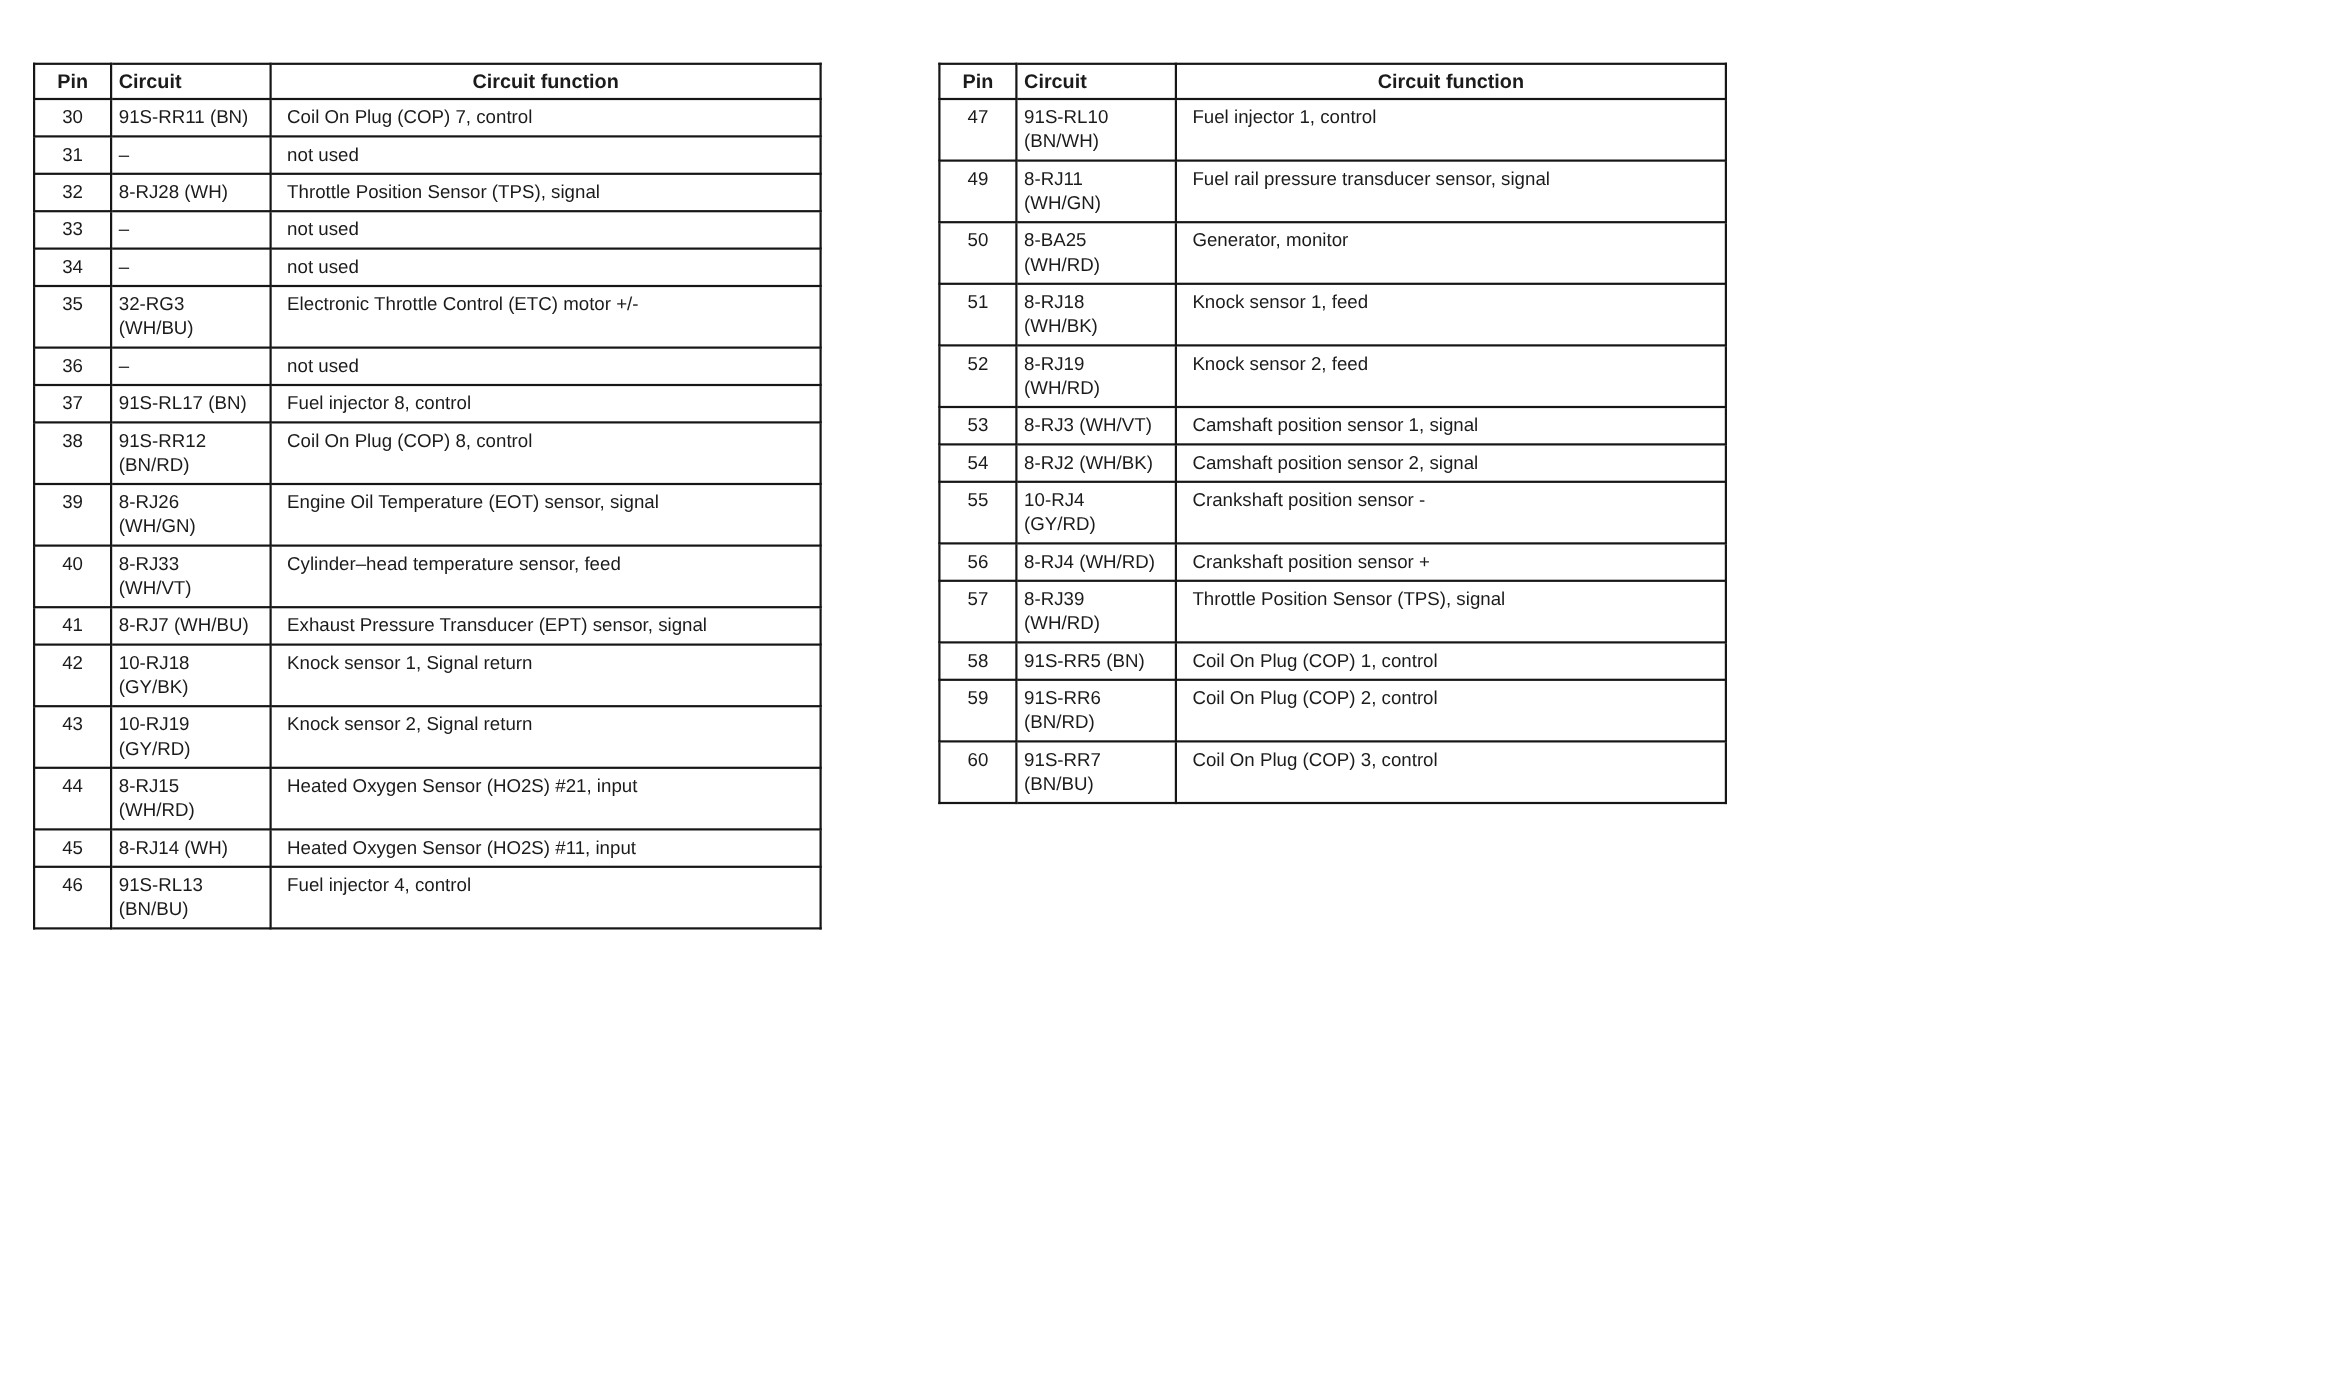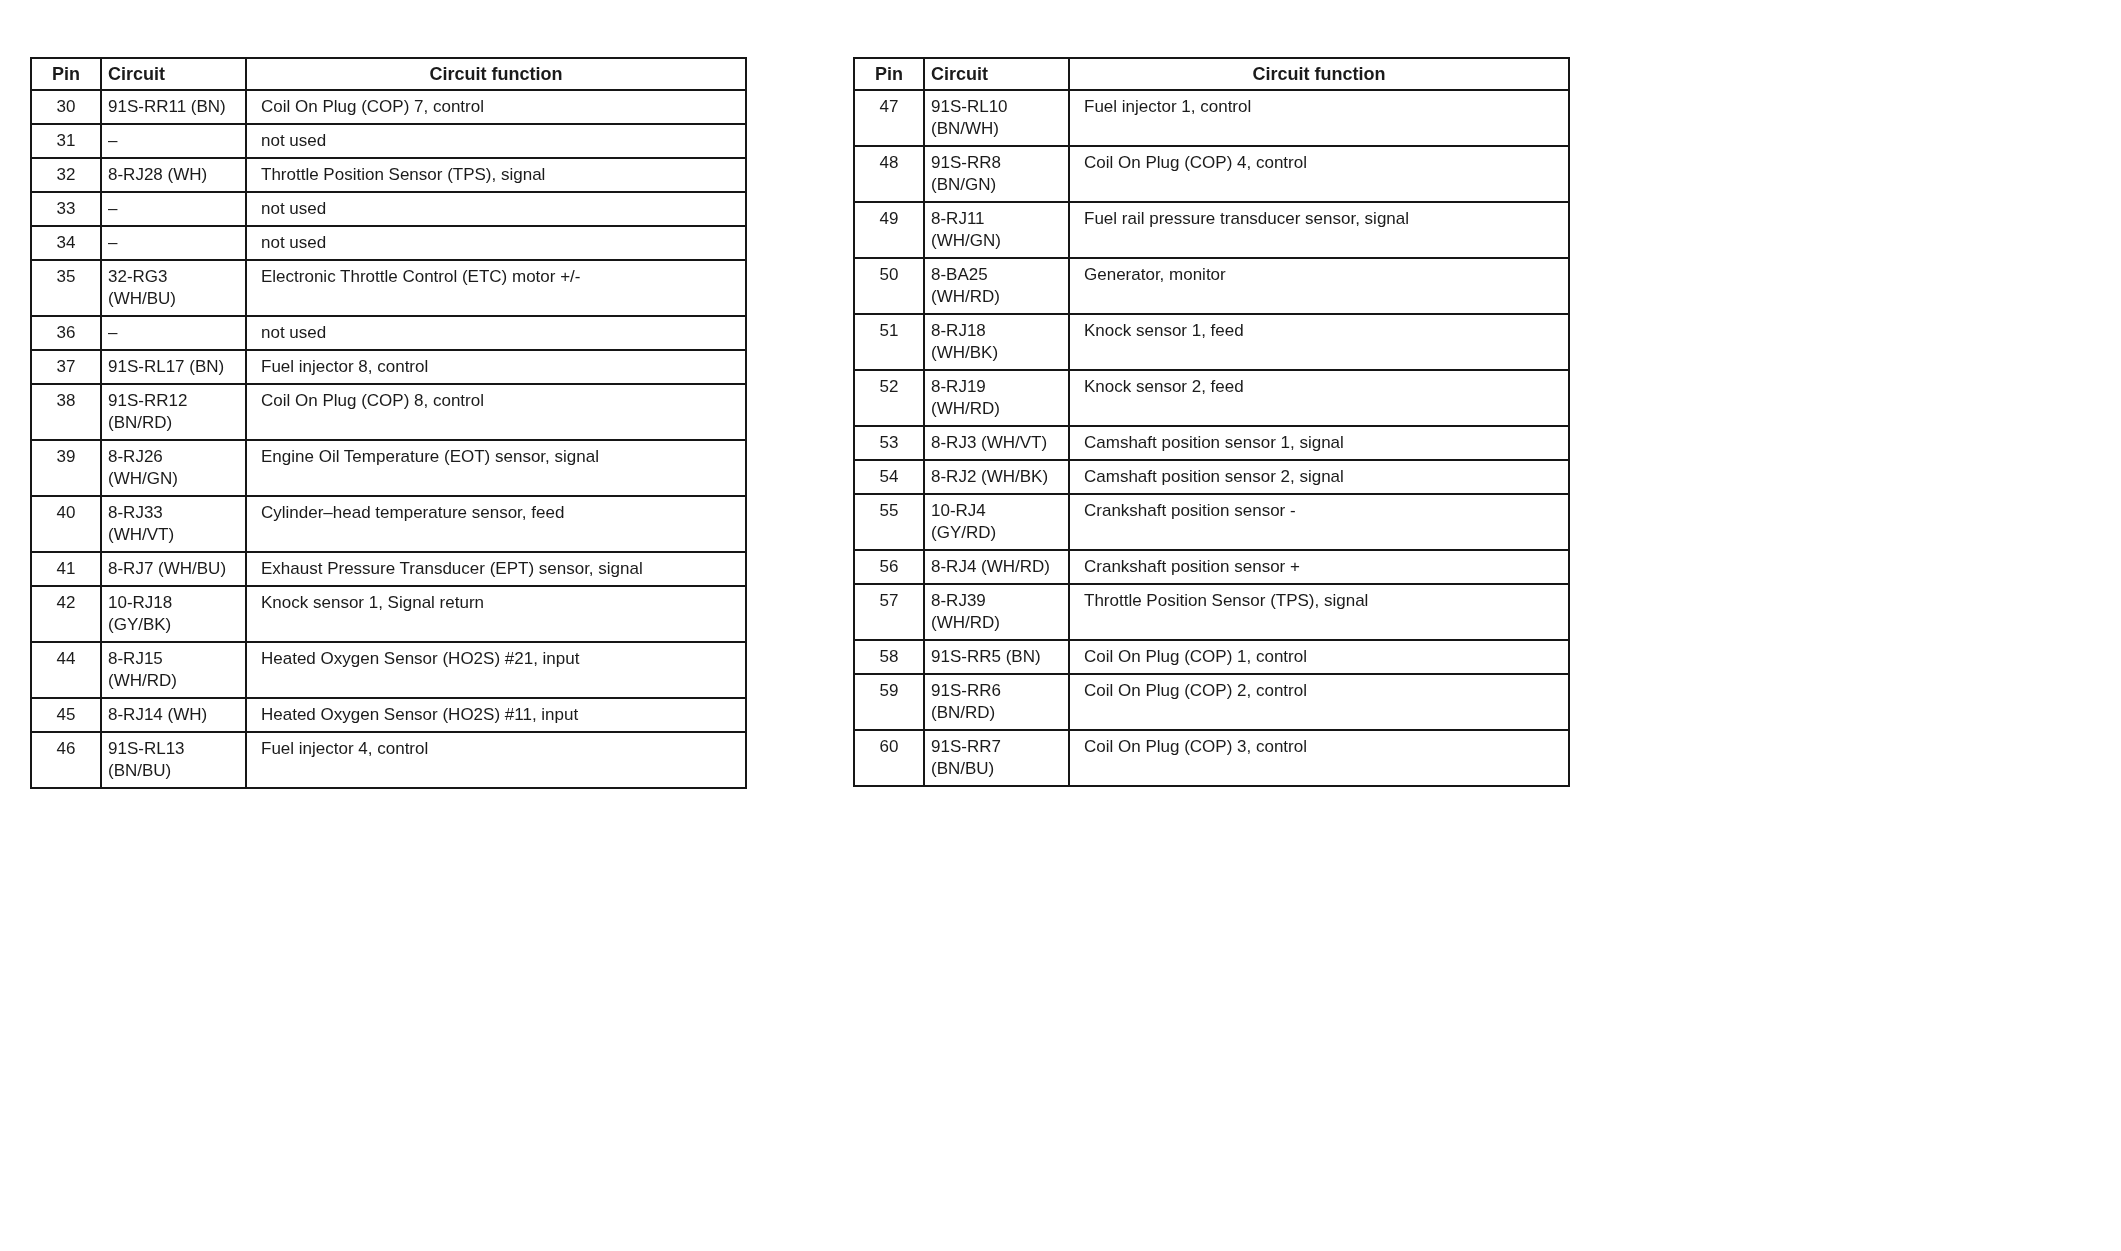--- a/index.html
+++ b/index.html
@@ -133,20 +133,26 @@
             <td class="circuit-cell">8-RJ7 (WH/BU)</td>
             <td class="function-cell">Exhaust Pressure Transducer (EPT) sensor, signal</td>
           </tr>
           <tr>
             <td class="pin-cell">42</td>
             <td class="circuit-cell">10-RJ18
 (GY/BK)</td>
             <td class="function-cell">Knock sensor 1, Signal return</td>
           </tr>
           <tr>
+            <td class="pin-cell">43</td>
+            <td class="circuit-cell">10-RJ19
+(GY/RD)</td>
+            <td class="function-cell">Knock sensor 2, Signal return</td>
+          </tr>
+          <tr>
             <td class="pin-cell">44</td>
             <td class="circuit-cell">8-RJ15
 (WH/RD)</td>
             <td class="function-cell">Heated Oxygen Sensor (HO2S) #21, input</td>
           </tr>
           <tr>
             <td class="pin-cell">45</td>
             <td class="circuit-cell">8-RJ14 (WH)</td>
             <td class="function-cell">Heated Oxygen Sensor (HO2S) #11, input</td>
           </tr>
@@ -165,26 +171,20 @@
             <th class="circuit-cell">Circuit</th>
             <th class="function-cell">Circuit function</th>
           </tr>
         </thead>
         <tbody>
           <tr>
             <td class="pin-cell">47</td>
             <td class="circuit-cell">91S-RL10
 (BN/WH)</td>
             <td class="function-cell">Fuel injector 1, control</td>
-          </tr>
-          <tr>
-            <td class="pin-cell">48</td>
-            <td class="circuit-cell">91S-RR8
-(BN/GN)</td>
-            <td class="function-cell">Coil On Plug (COP) 4, control</td>
           </tr>
           <tr>
             <td class="pin-cell">49</td>
             <td class="circuit-cell">8-RJ11
 (WH/GN)</td>
             <td class="function-cell">Fuel rail pressure transducer sensor, signal</td>
           </tr>
           <tr>
             <td class="pin-cell">50</td>
             <td class="circuit-cell">8-BA25

